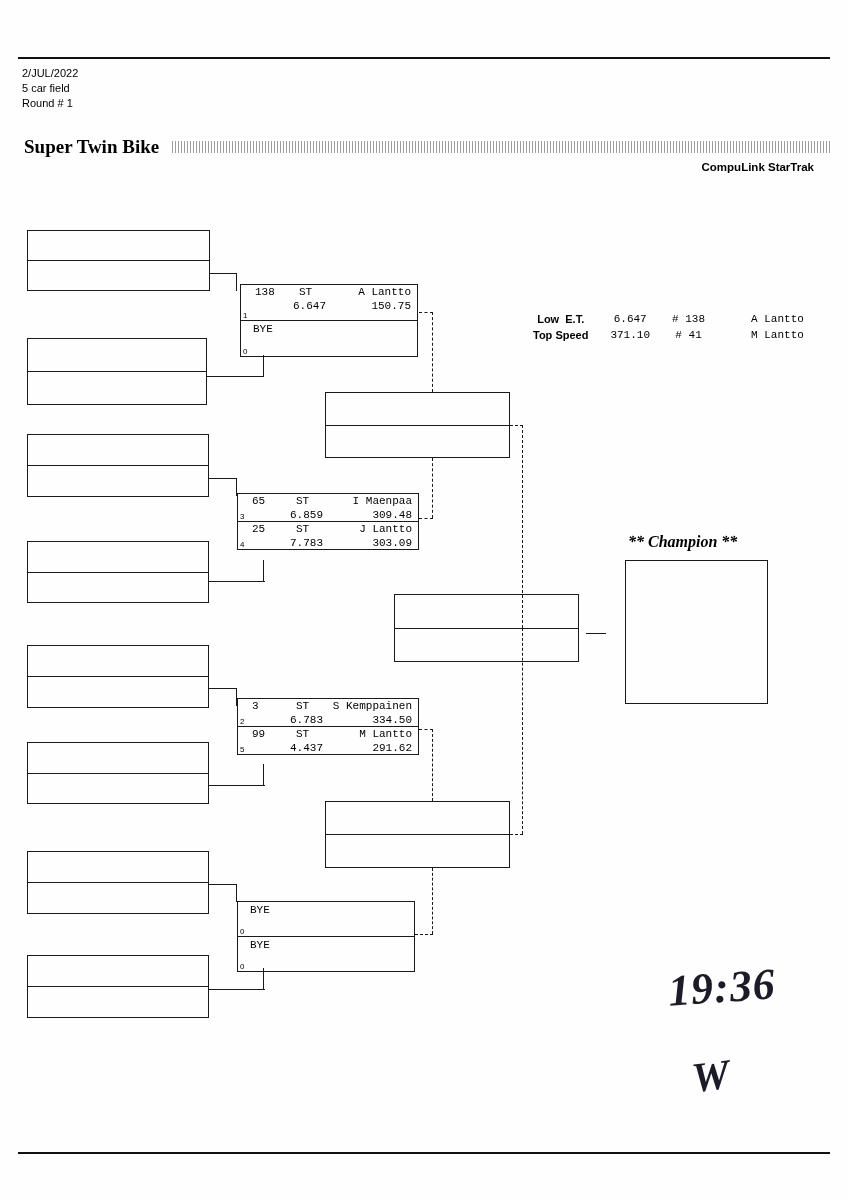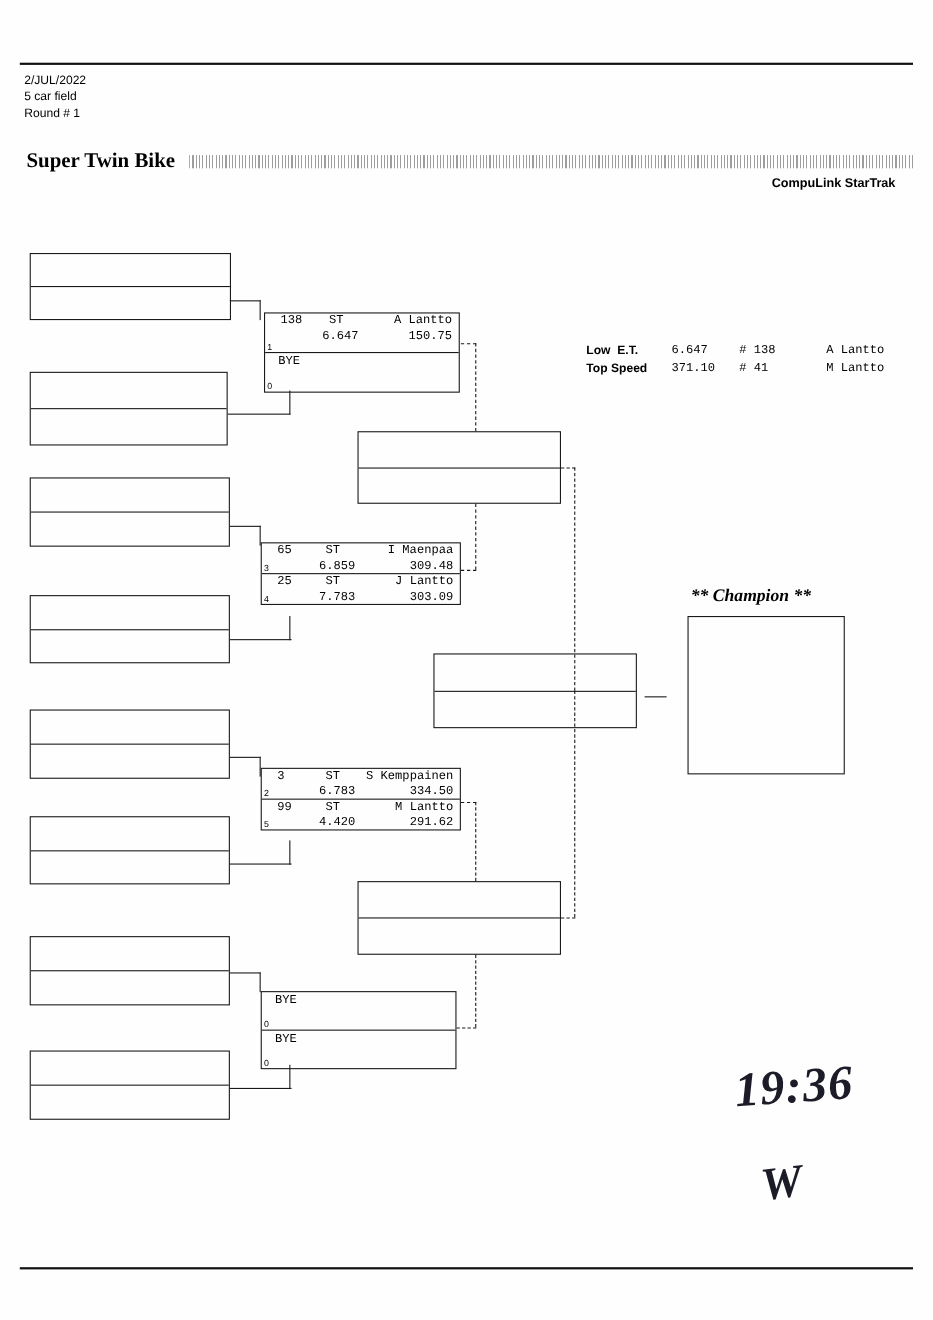--- a/index.html
+++ b/index.html
@@ -119,21 +119,21 @@
   .pair .name { right: 6px; top: 1px; font-size: 11px; }
   .pair .et   { left: 52px; top: 15px; font-size: 11px; }
   .pair .sp   { right: 6px; top: 15px; font-size: 11px; }
   .pair .bye  { left: 12px; top: 2px; font-size: 11px; }
 
   
   .stats {
     left: 533px; top: 313px;
     font-size: 11px;
   }
-  .stats table { border-collapse: collapse; }
+  .stats table { border-collapse: collapse; text-align: center; }
   .stats td {
     padding: 0 0 4px 0;
     font-family: "Liberation Mono", monospace;
     font-size: 11px;
     white-space: pre;
   }
   .stats td.lbl {
     font-family: "Liberation Sans", sans-serif;
     font-weight: bold;
     font-size: 11px;
@@ -287,21 +287,21 @@
       <span class="ln cls">ST</span>
       <span class="ln name">S Kemppainen</span>
       <span class="ln et">6.783</span>
       <span class="ln sp">334.50</span>
     </div>
     <div class="half">
       <span class="ln seed">5</span>
       <span class="ln num">99</span>
       <span class="ln cls">ST</span>
       <span class="ln name">M Lantto</span>
-      <span class="ln et">4.420</span>
+      <span class="ln et">4.437</span>
       <span class="ln sp">291.62</span>
     </div>
   </div>
 
   <div class="abs pair" style="left:237px; top:901px; width:178px; height:71px;">
     <div class="half top">
       <span class="ln seed">0</span>
       <span class="ln bye">BYE</span>
     </div>
     <div class="half">

